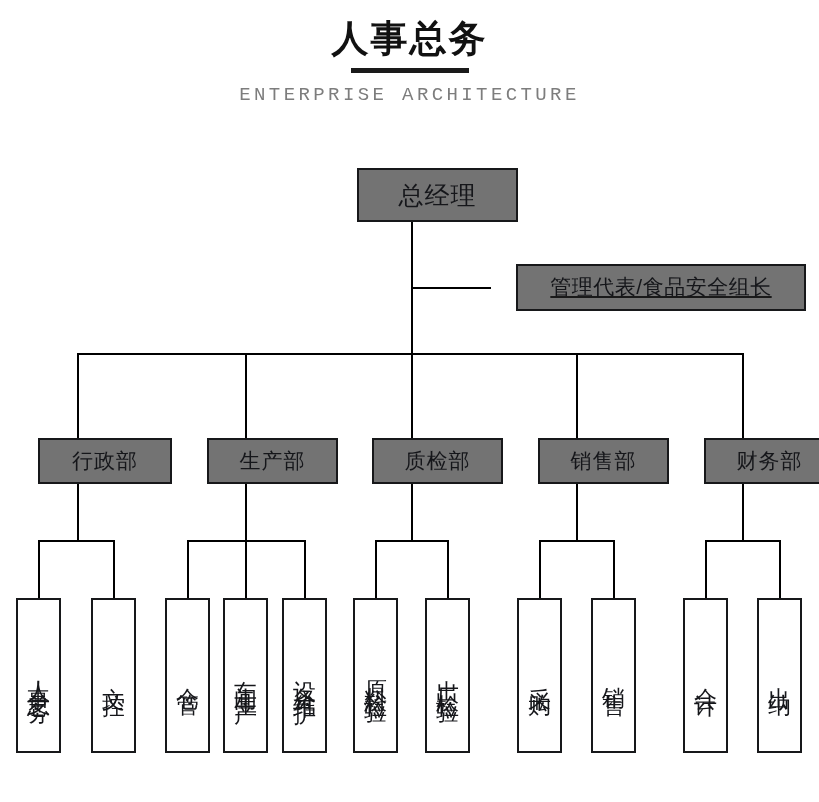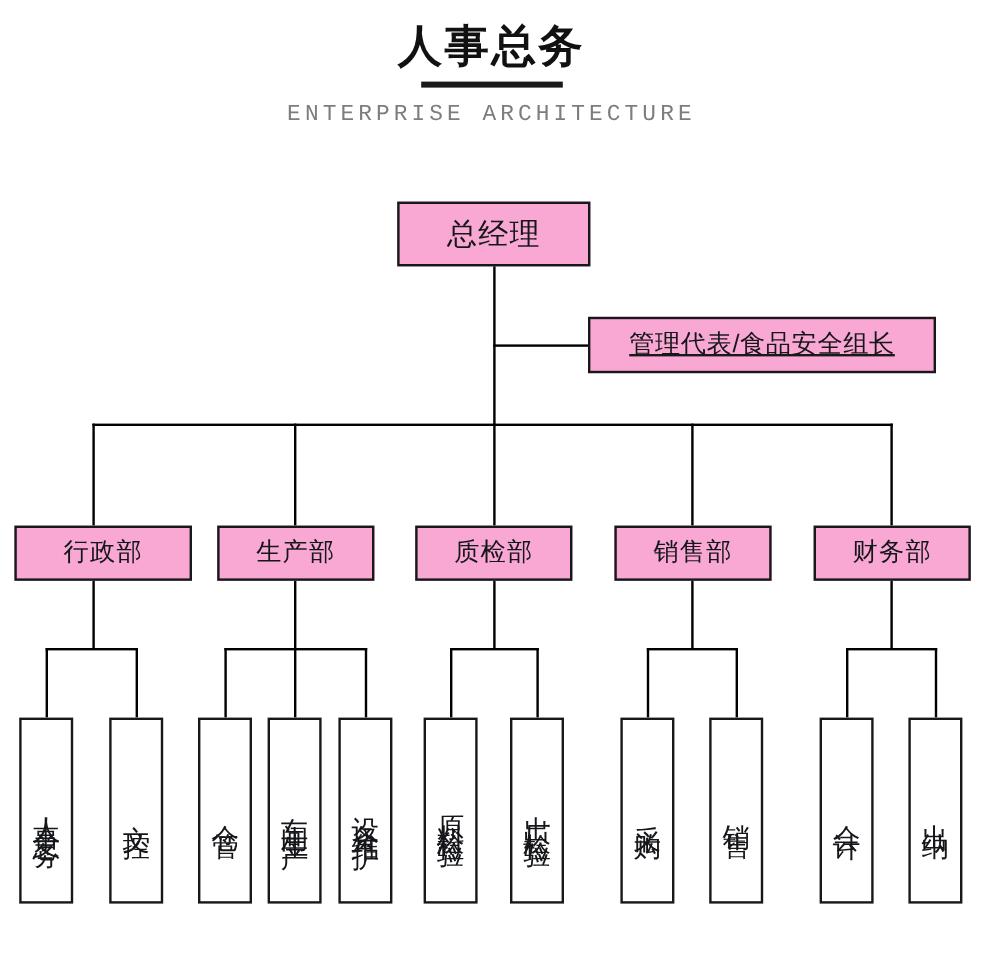--- a/index.html
+++ b/index.html
@@ -63,21 +63,22 @@
   .box {
     position: absolute;
     box-sizing: border-box;
     border: 2px solid #17181a;
     display: flex;
     align-items: center;
     justify-content: center;
     text-align: center;
   }
   .box.filled {
-    background: #f9a8d4;
+    background: #737373;
+    margin-left: 26px;
   }
   .box.plain {
     background: #ffffff;
     border-width: 2px;
   }
   .box-label {
     font-family: "Liberation Sans", sans-serif;
     color: #15161a;
     line-height: 1.05;
   }
@@ -151,21 +152,21 @@
   <div class="line v" style="left:779px; top:540px; height:58px;"></div>
 
   <div class="box filled lvl1" style="left:331px; top:168px; width:161px; height:54px;">
     <span class="box-label">总经理</span>
   </div>
 
   <div class="box filled lvl-side" style="left:490px; top:264px; width:290px; height:47px;text-decoration:underline;">
     <span class="box-label">管理代表/食品安全组长</span>
   </div>
 
-  <div class="box filled lvl2" style="left:12px; top:438px; width:148px; height:46px;">
+  <div class="box filled lvl2" style="left:12px; top:438px; width:134px; height:46px;">
     <span class="box-label">行政部</span>
   </div>
   <div class="box filled lvl2" style="left:181px; top:438px; width:131px; height:46px;">
     <span class="box-label">生产部</span>
   </div>
   <div class="box filled lvl2" style="left:346px; top:438px; width:131px; height:46px;">
     <span class="box-label">质检部</span>
   </div>
   <div class="box filled lvl2" style="left:512px; top:438px; width:131px; height:46px;">
     <span class="box-label">销售部</span>

